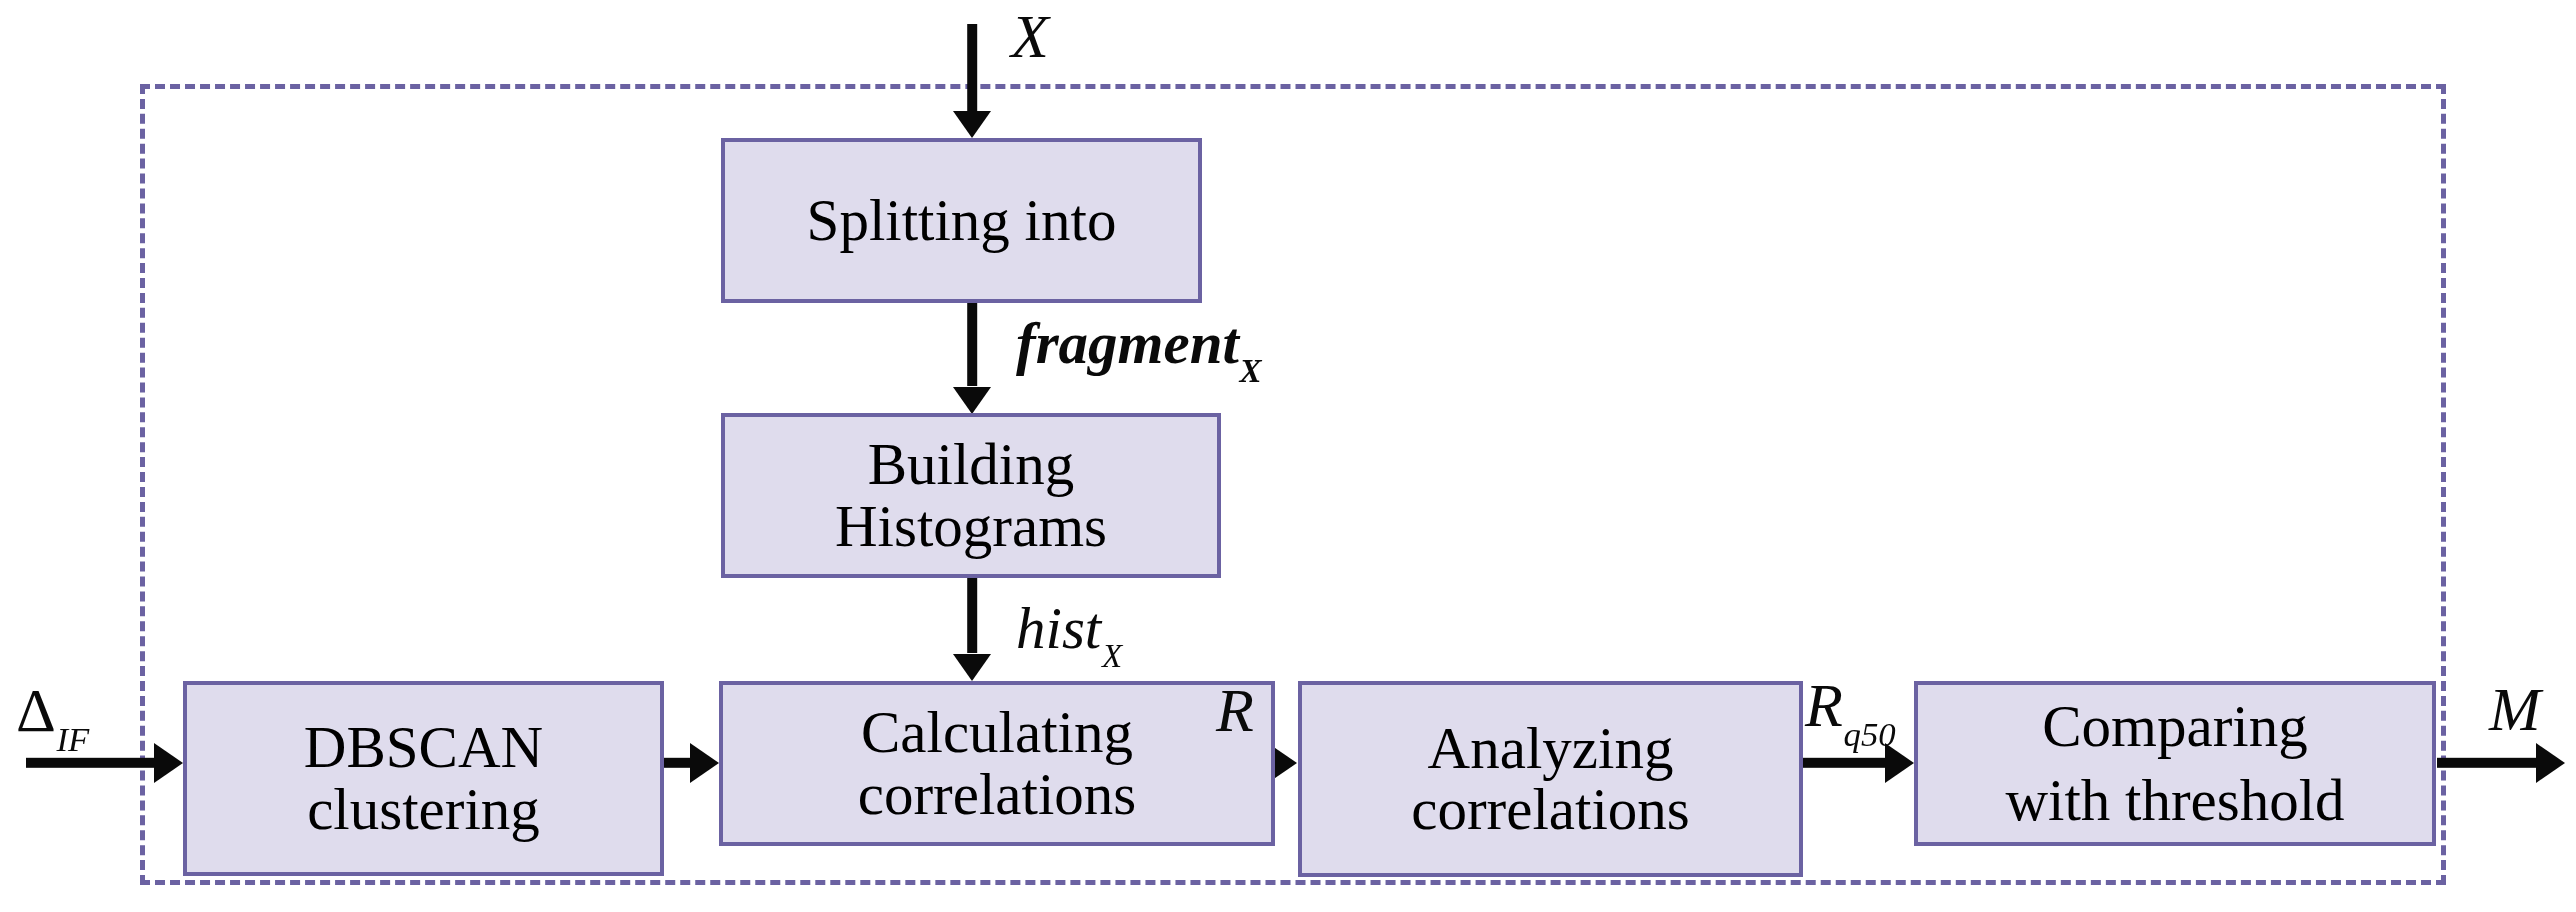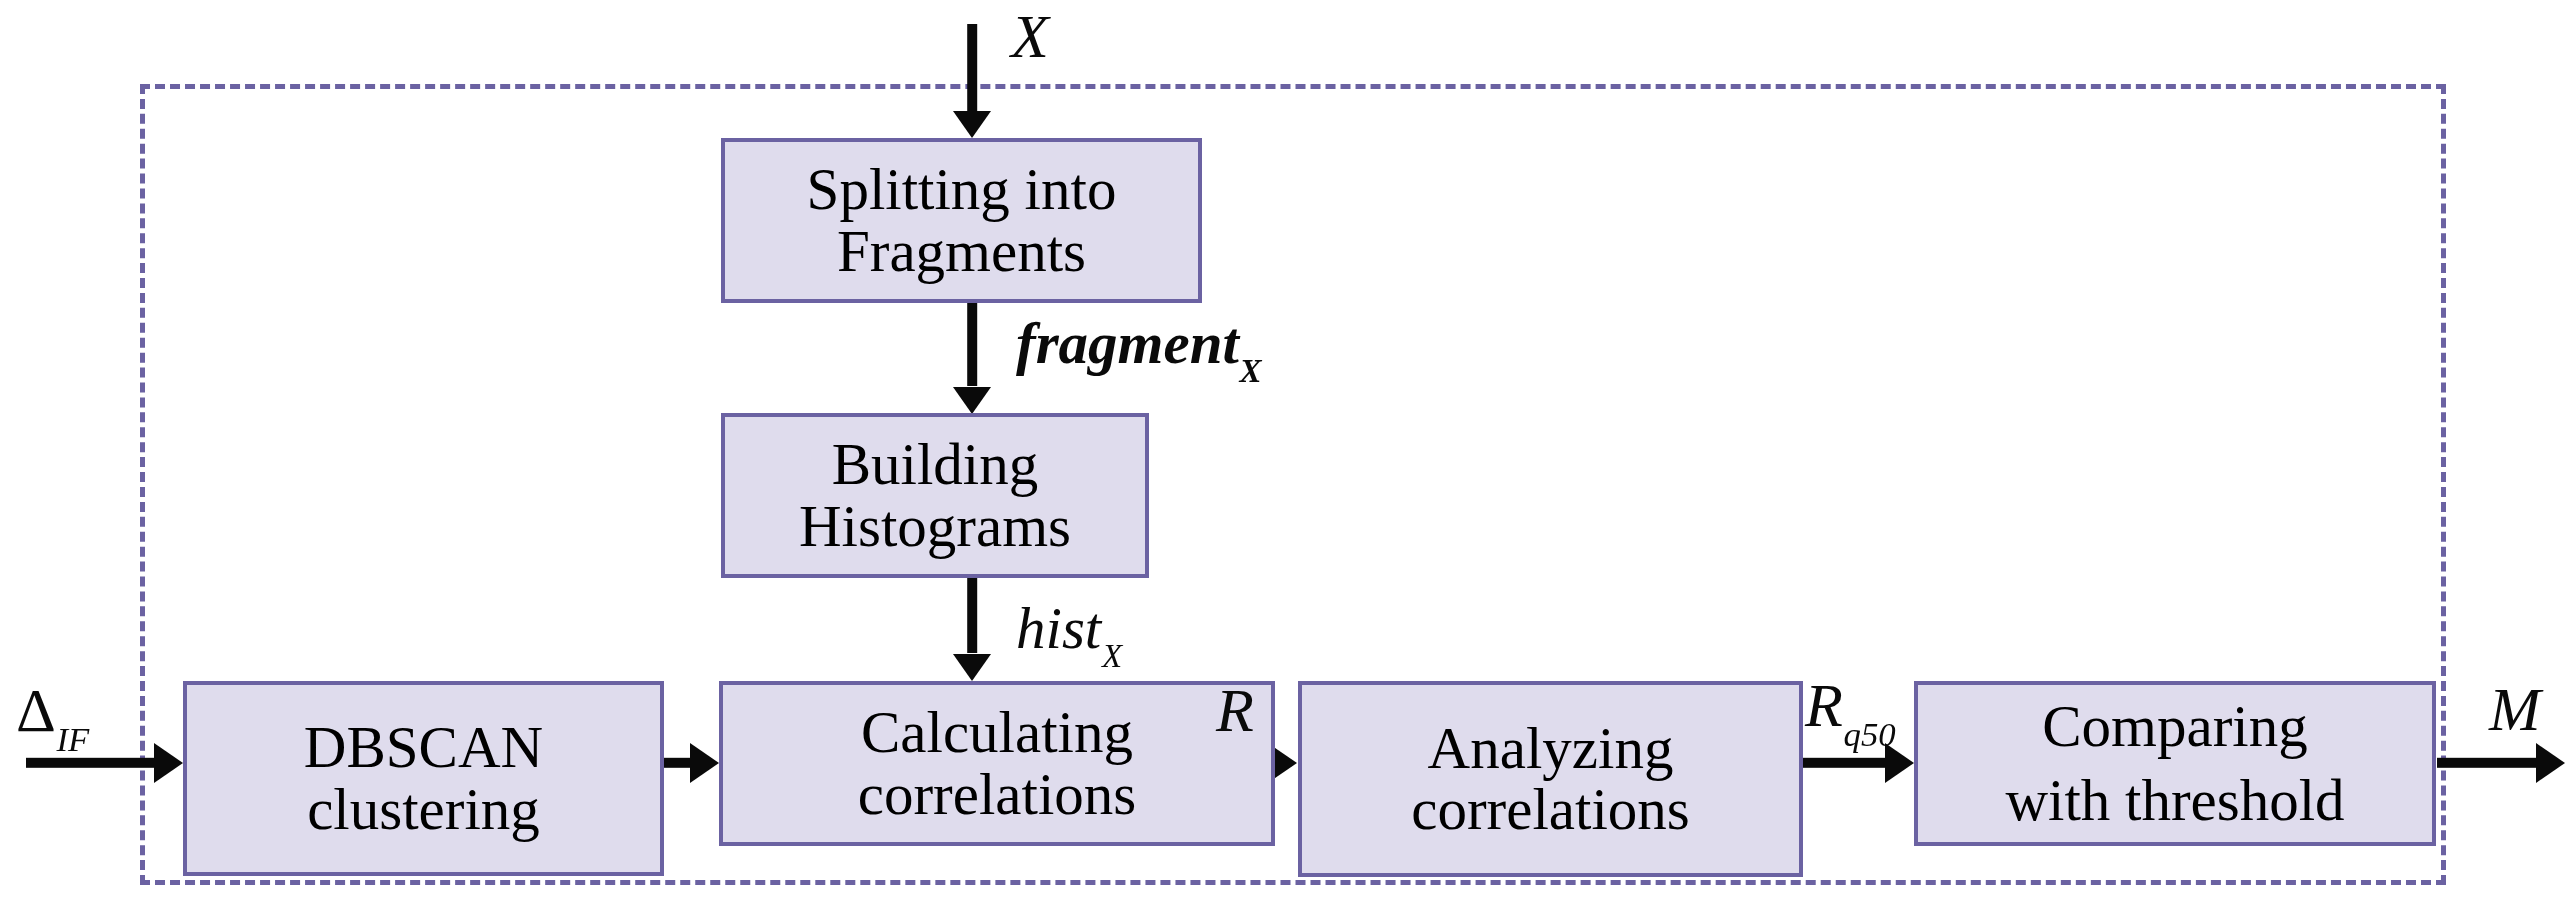--- a/index.html
+++ b/index.html
@@ -44,21 +44,21 @@
     align-items: center;
     justify-content: center;
     line-height: 1.04;
     font-size: 59px;
     text-align: center;
     white-space: nowrap;
   }
   .box .ln { display: block; }
 
   #box-splitting   { left: 721px;  top: 138px; width: 481px; height: 165px; }
-  #box-building    { left: 721px;  top: 413px; width: 428px; height: 165px; }
+  #box-building    { left: 721px;  top: 413px; width: 500px; height: 165px; }
   #box-dbscan      { left: 183px;  top: 681px; width: 481px; height: 195px; }
   #box-calculating { left: 719px;  top: 681px; width: 556px; height: 165px; }
   #box-analyzing   { left: 1298px; top: 681px; width: 505px; height: 196px; }
   #box-comparing   { left: 1914px; top: 681px; width: 522px; height: 165px; gap: 12px; }
 
   
   .arrow-v, .arrow-h {
     position: absolute;
   }
   .arrow-v .shaft {
@@ -189,21 +189,20 @@
     <div class="head"></div>
   </div>
 
   <div class="arrow-h" id="arrow-m">
     <div class="shaft"></div>
     <div class="head"></div>
   </div>
 
   <div class="box" id="box-splitting">
     <span class="ln">Splitting into</span>
-    <span class="ln">Fragments</span>
   </div>
 
   <div class="box" id="box-building">
     <span class="ln">Building</span>
     <span class="ln">Histograms</span>
   </div>
 
   <div class="box" id="box-dbscan">
     <span class="ln">DBSCAN</span>
     <span class="ln">clustering</span>

